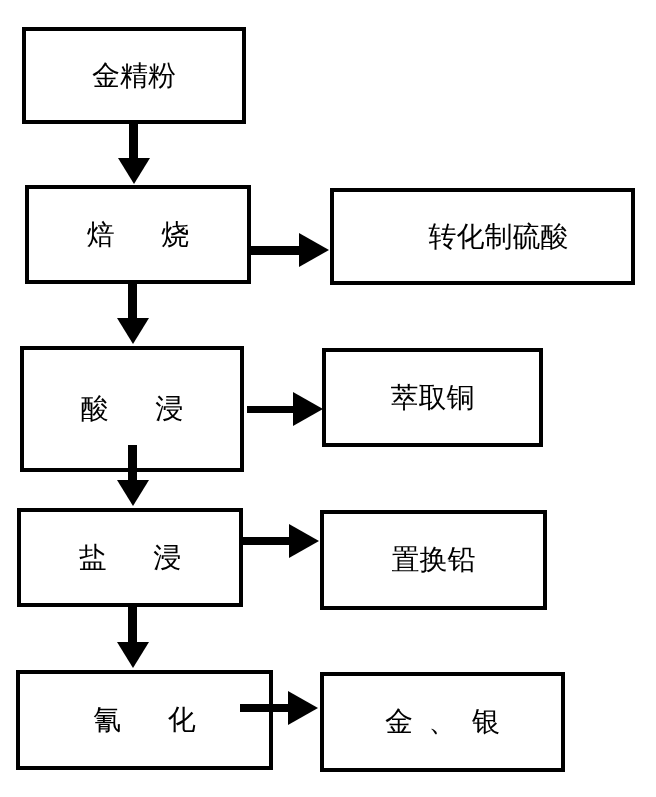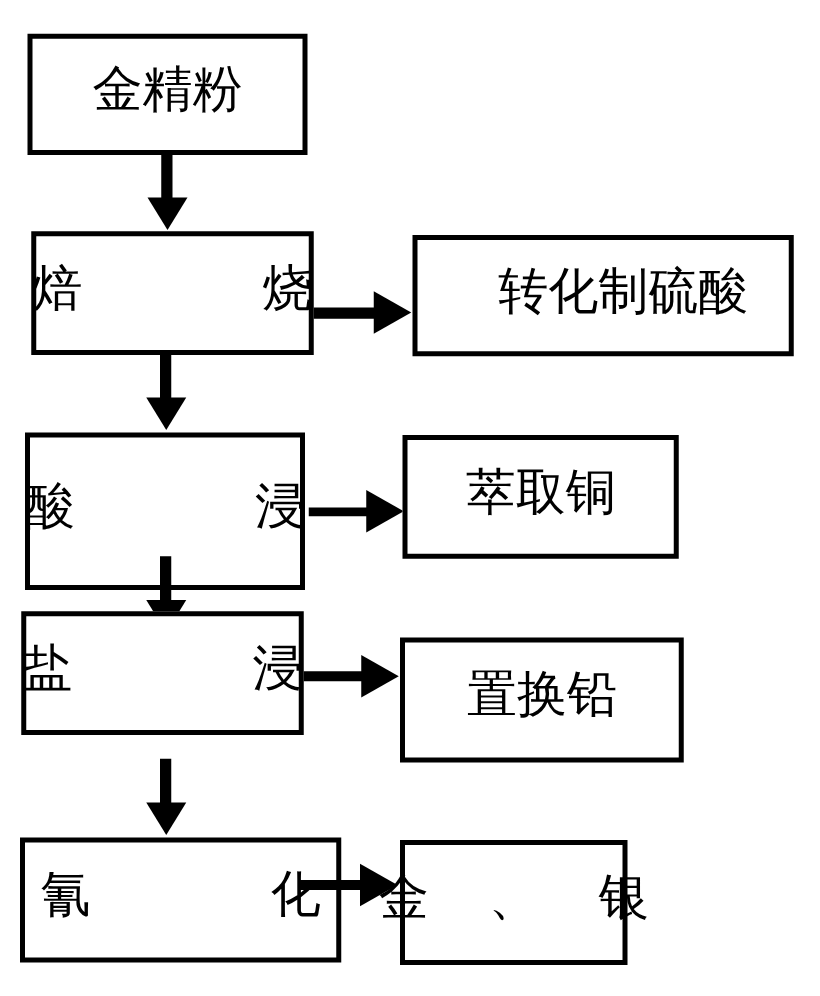--- a/index.html
+++ b/index.html
@@ -20,22 +20,22 @@
   .node {
     position: absolute;
     box-sizing: border-box;
     border: 4px solid #000000;
     background: #ffffff;
     display: flex;
     align-items: center;
     justify-content: center;
   }
   .node-label {
-    font-family: Liberation Mono, monospace;
-    font-size: 40px;
+    font-family: Liberation Sans, sans-serif;
+    font-size: 28px;
     line-height: 1;
     color: #000000;
     white-space: pre;
     font-weight: 400;
     text-align: center;
   }
   .label-spaced {
     letter-spacing: 0px;
   }
   
@@ -114,21 +114,21 @@
 
   <div class="node" style="left:322px; top:348px; width:221px; height:99px;">
     <span class="node-label">萃取铜</span>
   </div>
 
   <div class="v-arrow" style="left:117px; top:445px; width:32px; height:63px;">
     <div class="v-shaft" style="left:11px; top:0px; width:9px; height:39px;"></div>
     <div class="v-head" style="left:0px; top:35px;"></div>
   </div>
 
-  <div class="node" style="left:17px; top:489px; width:226px; height:99px;">
+  <div class="node" style="left:17px; top:508px; width:226px; height:99px;">
     <span class="node-label label-spaced">盐      浸</span>
   </div>
 
   <div class="h-arrow" style="left:243px; top:524px; width:78px; height:34px;">
     <div class="h-shaft" style="left:0px; top:13px; width:50px; height:8px;"></div>
     <div class="h-head" style="left:46px; top:0px;"></div>
   </div>
 
   <div class="node" style="left:320px; top:510px; width:227px; height:100px;">
     <span class="node-label">置换铅</span>
@@ -141,17 +141,17 @@
 
   <div class="node" style="left:16px; top:670px; width:257px; height:100px;">
     <span class="node-label label-spaced">氰      化</span>
   </div>
 
   <div class="h-arrow" style="left:240px; top:691px; width:80px; height:34px;">
     <div class="h-shaft" style="left:0px; top:13px; width:52px; height:8px;"></div>
     <div class="h-head" style="left:48px; top:0px;"></div>
   </div>
 
-  <div class="node" style="left:320px; top:672px; width:182px; height:100px;">
+  <div class="node" style="left:320px; top:672px; width:245px; height:100px;">
     <span class="node-label">金  、  银</span>
   </div>
 
 </div>
 
 </body></html>

